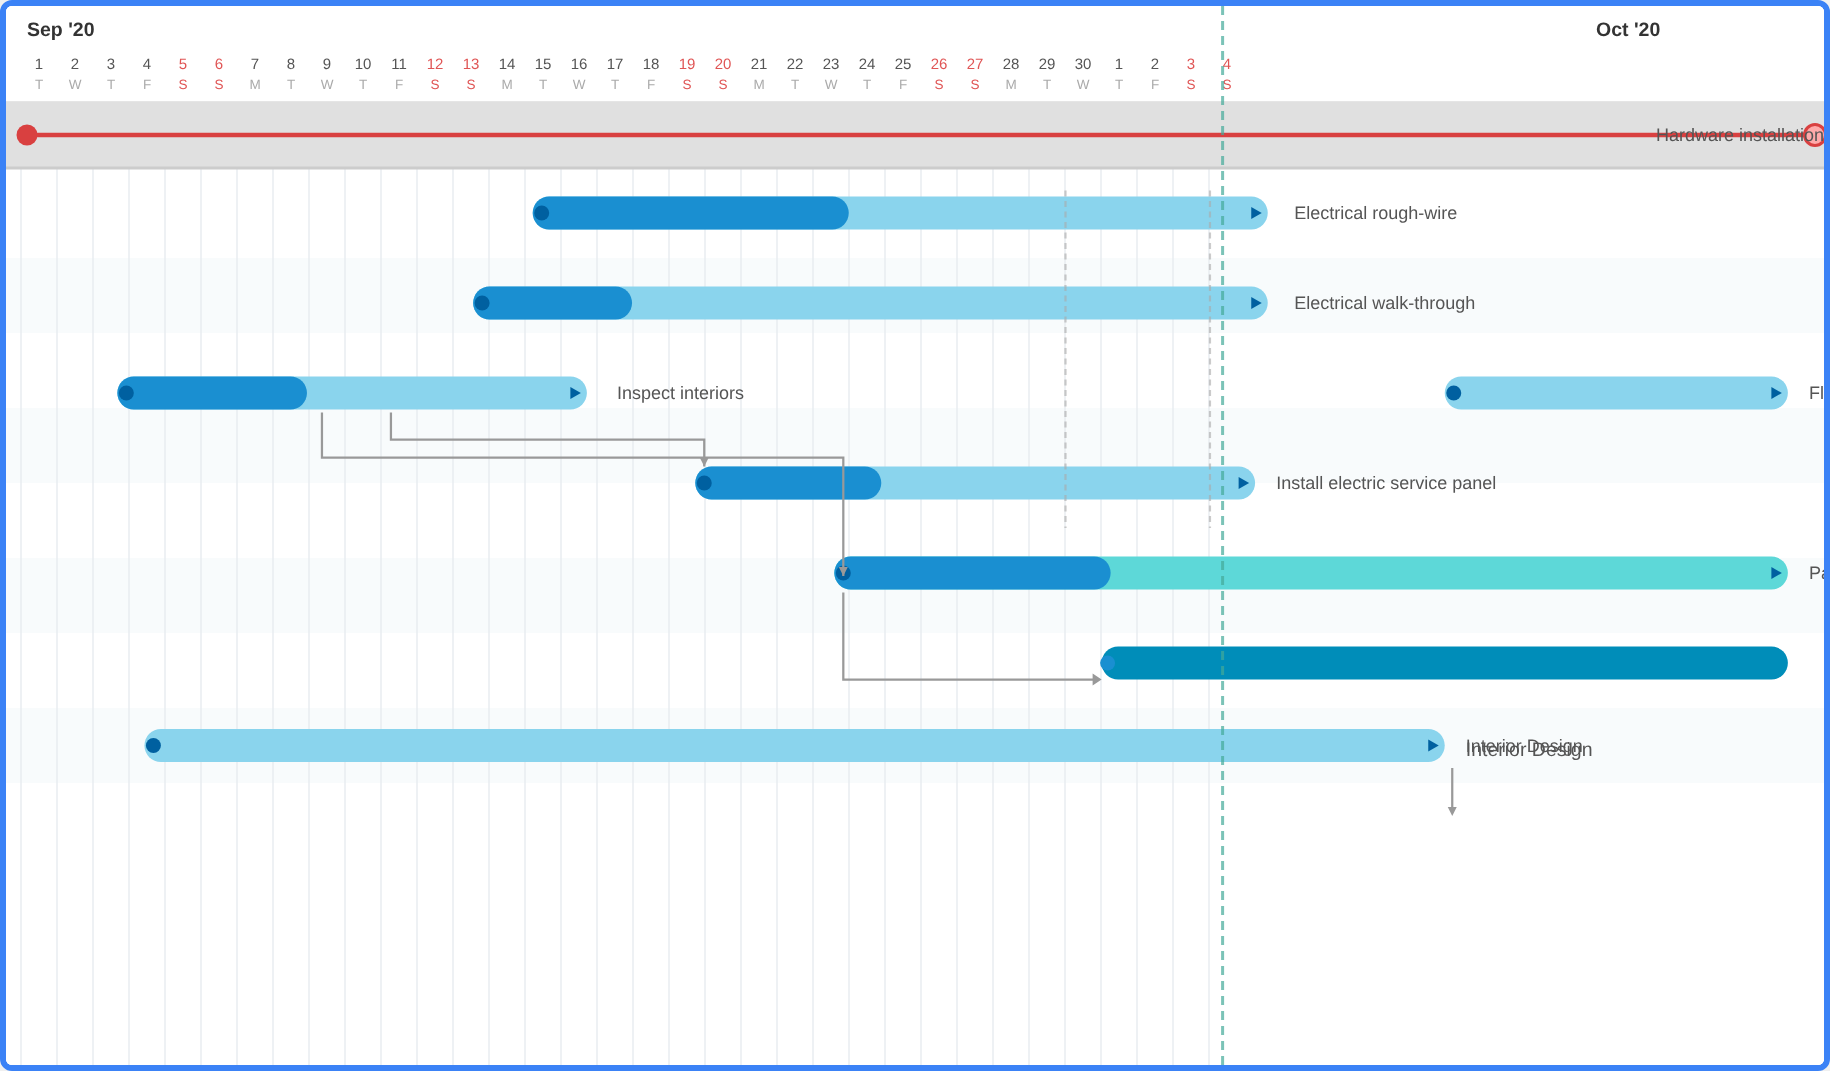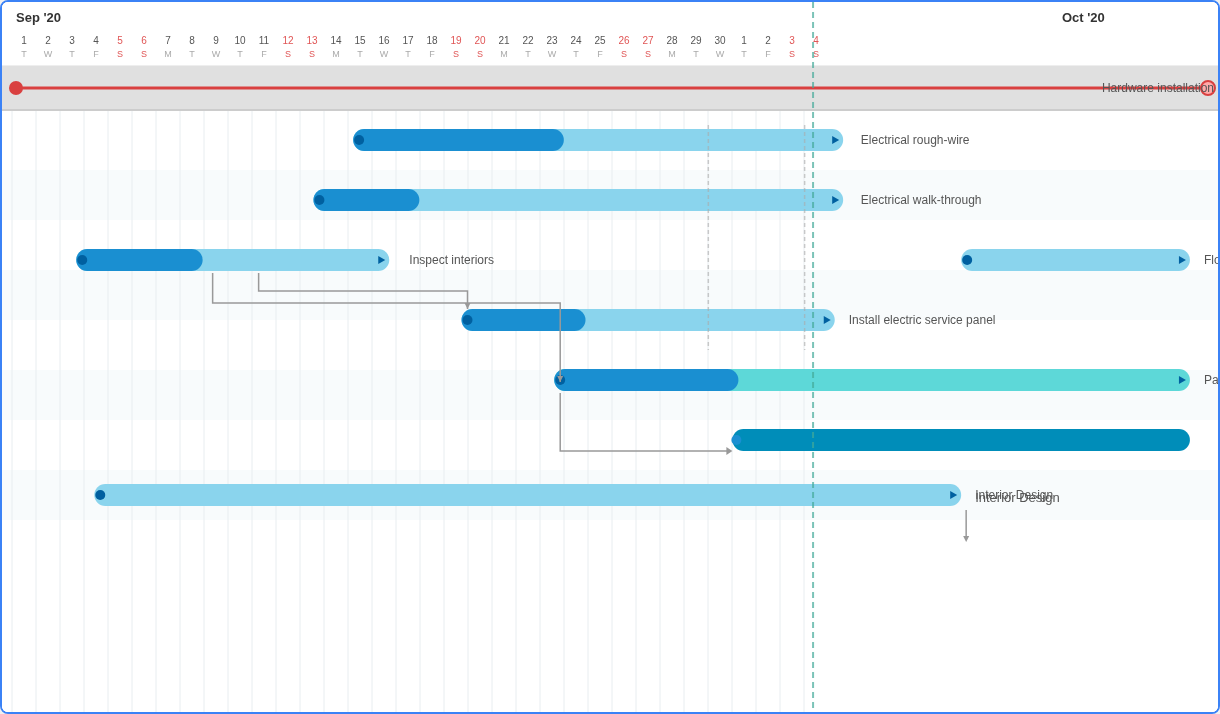--- a/index.html
+++ b/index.html
@@ -8,21 +8,21 @@
       background: #f0f0f0;
       display: flex;
       justify-content: center;
       align-items: center;
       min-height: 100vh;
     }
     .chart-container {
       width: 1220px;
       height: 714px;
       background: #fff;
-      border: 2px solid #3b82f6;
+      border: 4px solid #3b82f6;
       border-radius: 8px;
       overflow: hidden;
       position: relative;
     }
     .gantt-wrapper {
       width: 100%;
       height: 100%;
       position: relative;
       overflow: hidden;
     }

